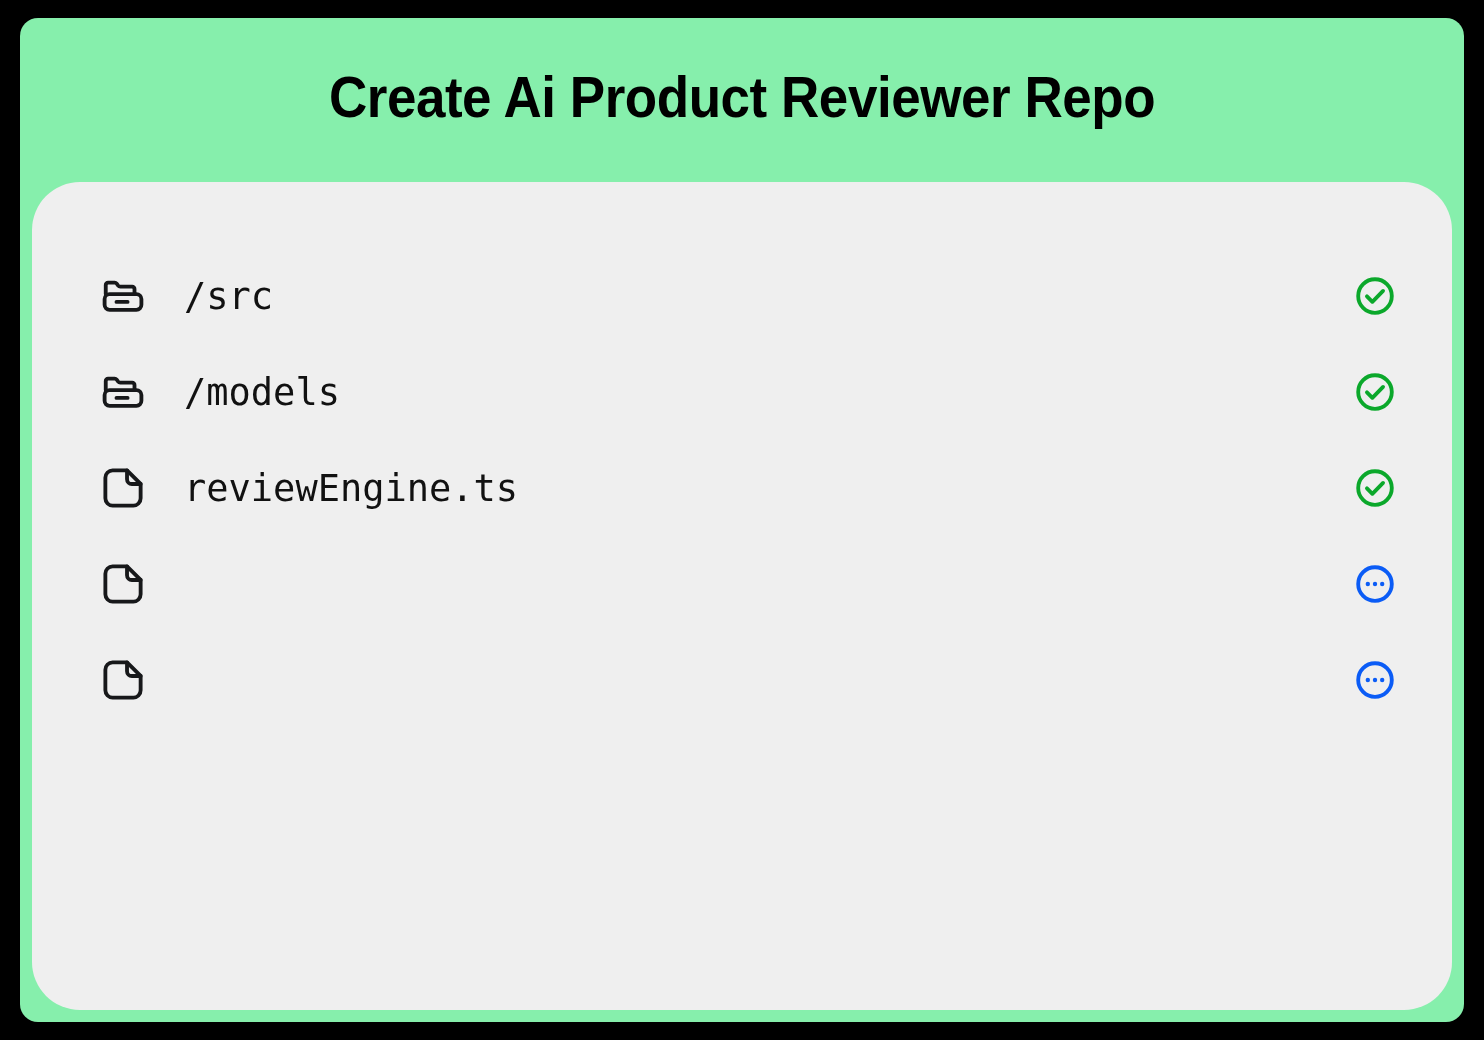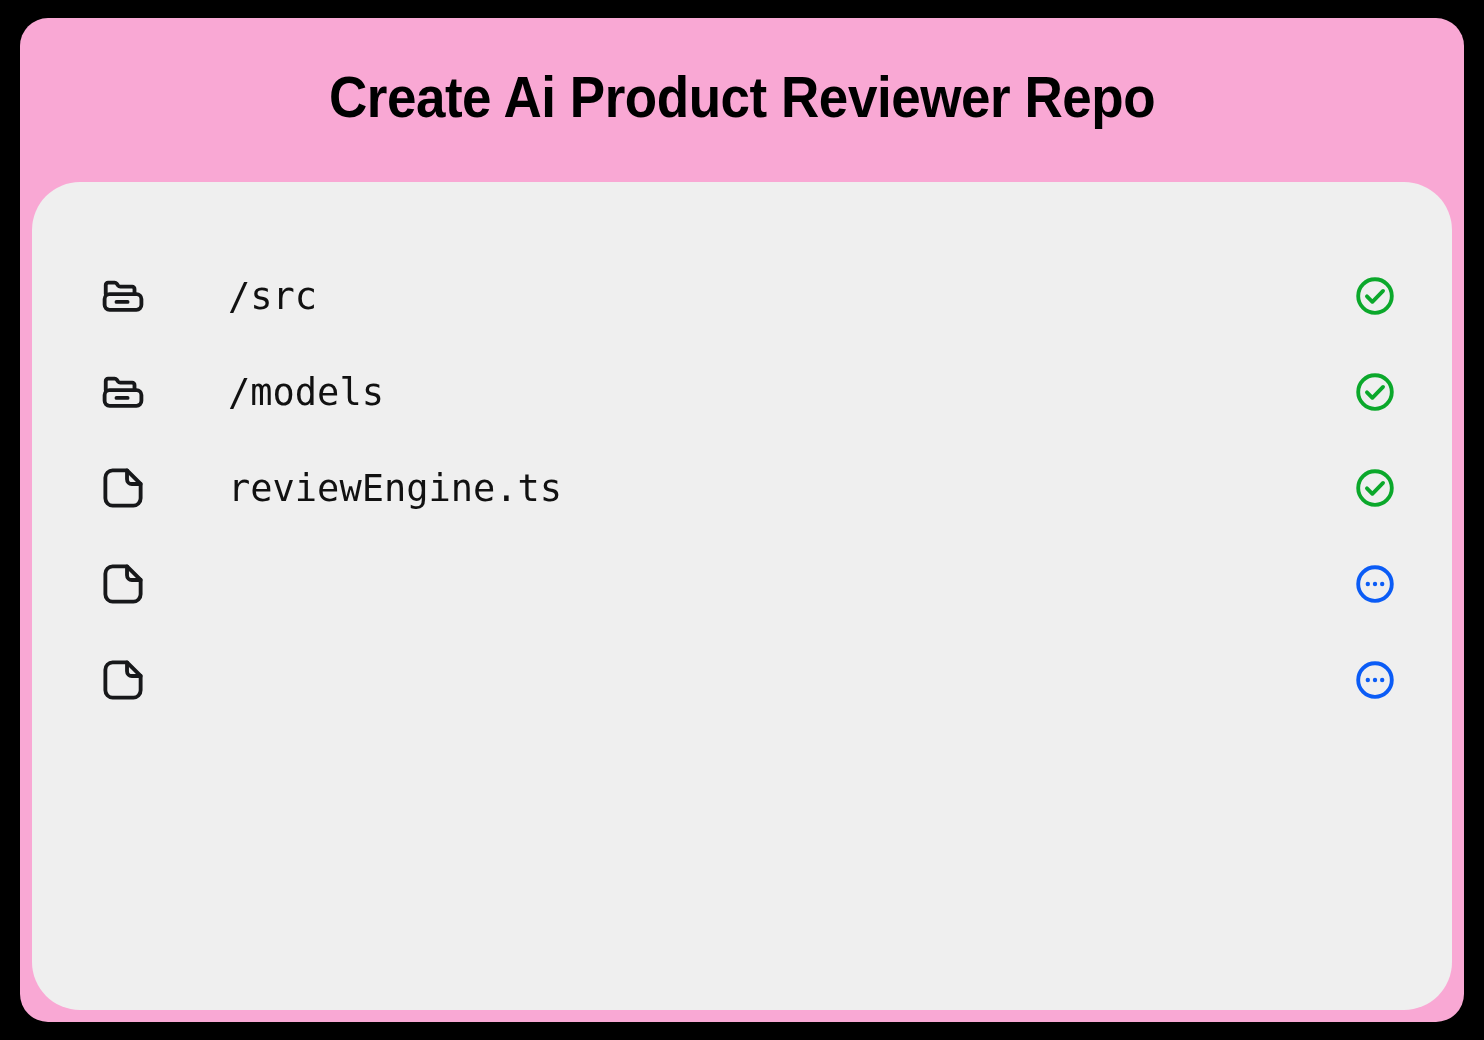--- a/index.html
+++ b/index.html
@@ -12,22 +12,22 @@
     overflow: hidden;
   }
 
   
   #app-card {
     position: absolute;
     left: 20px;
     top: 18px;
     width: 1444px;
     height: 1004px;
-    background: #f9a8d4;
-    border-radius: 28px;
+    background: #86efac;
+    border-radius: 18px;
     overflow: hidden;
   }
 
   
   #page-title {
     position: absolute;
     left: 0;
     top: 46px;
     width: 1444px;
     text-align: center;
@@ -54,21 +54,20 @@
   }
 
   
   .file-row {
     position: relative;
     height: 96px;
     display: flex;
     align-items: center;
     padding-left: 68px;
     padding-right: 56px;
-    gap: 44px;
   }
 
   .row-icon {
     width: 46px;
     height: 46px;
     flex: 0 0 46px;
     display: block;
   }
 
   .row-label {

